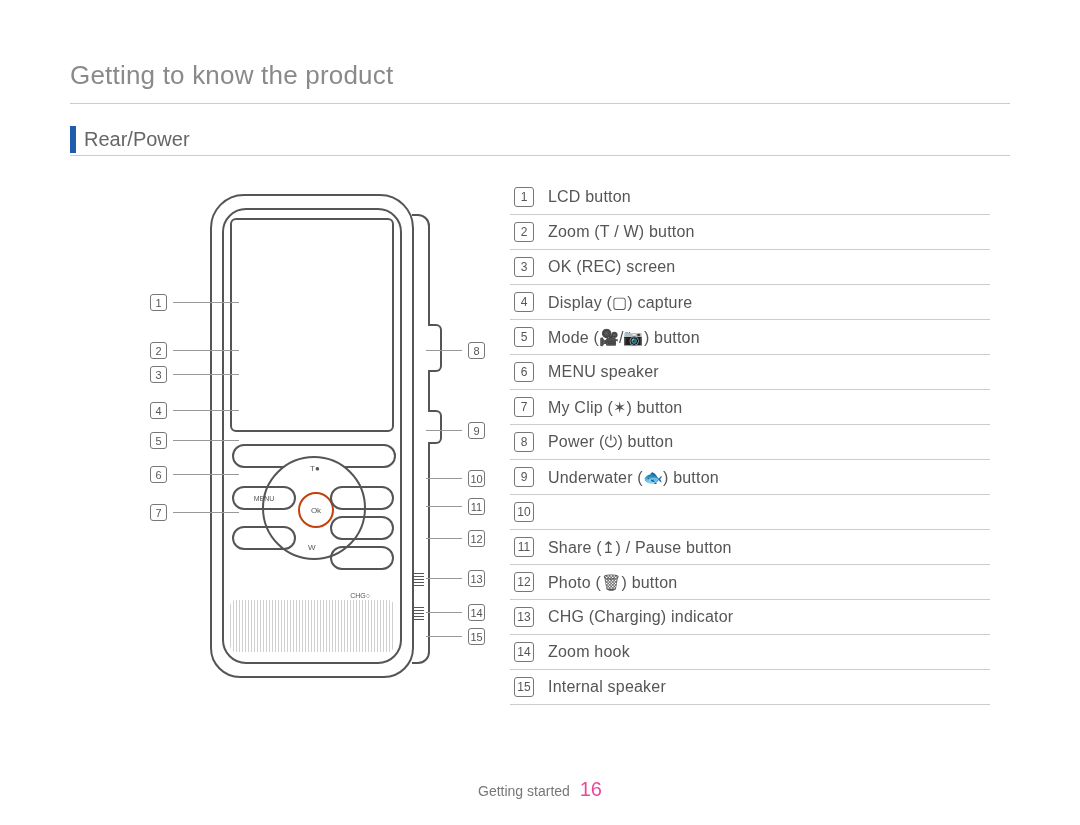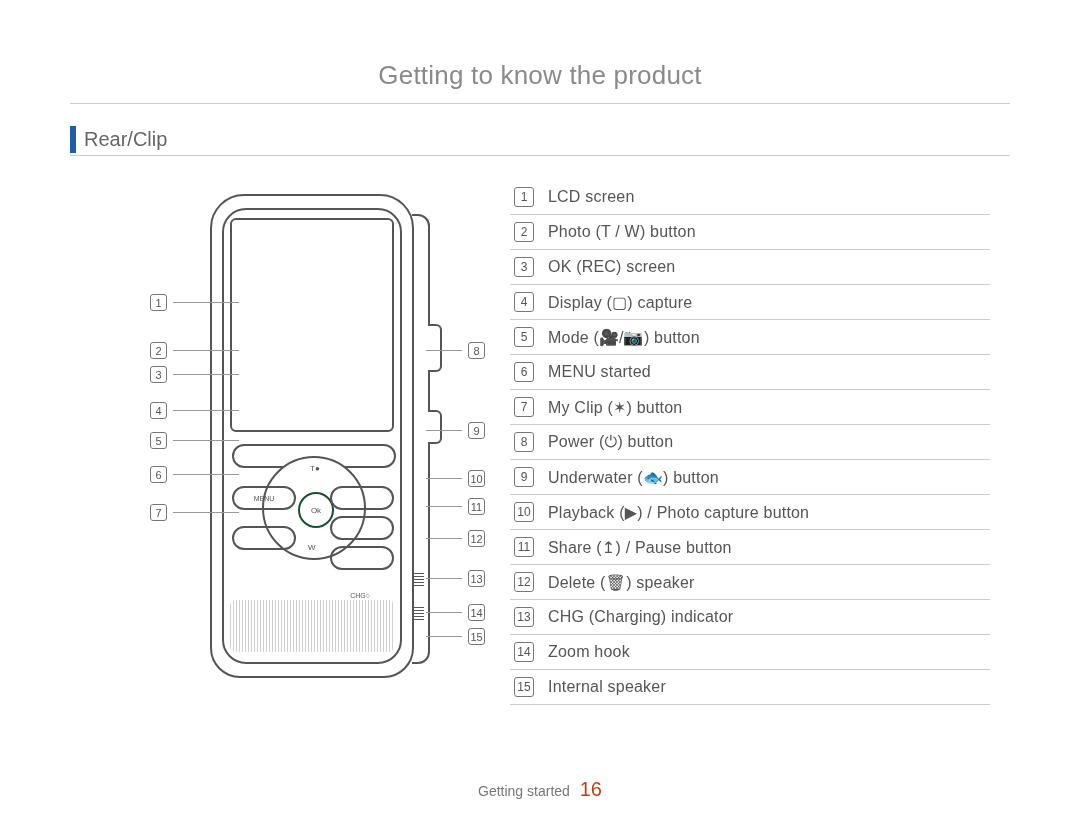--- a/index.html
+++ b/index.html
@@ -17,21 +17,20 @@
     left: 70px;
     top: 60px;
     width: 940px;
   }
   .chapter {
     font-size: 26px;
     font-weight: 300;
     color: #8a8a8a;
     letter-spacing: .2px;
     margin-bottom: 12px;
-    text-align: center;
   }
   .hr {
     border: none;
     border-top: 1px solid #ccc;
     margin: 0 0 22px 0;
   }
   .section {
     font-size: 22px;
     color: #1f5cad;
     letter-spacing: .5px;
@@ -105,21 +104,21 @@
     border: 2px solid #555;
     border-radius: 50%;
     background: #fff;
   }
   .ok {
     position: absolute;
     left: 34px;
     top: 34px;
     width: 32px;
     height: 32px;
-    border: 2px solid #14532d;
+    border: 2px solid #c2410c;
     border-radius: 50%;
     font-size: 8px;
     display: flex;
     align-items: center;
     justify-content: center;
   }
   .dpad .lbl {
     position: absolute;
     font-size: 8px;
     color: #555;
@@ -249,34 +248,34 @@
     position: absolute;
     left: 0;
     bottom: 24px;
     width: 1080px;
     text-align: center;
     font-size: 14px;
     color: #777;
   }
   .footer .pn {
     font-size: 20px;
-    color: #c2410c;
+    color: #ec4899;
     margin-left: 6px;
   }
 </style>
 </head>
 <body>
 
 <div class="page">
   <div class="chapter">Getting to know the product</div>
   <hr class="hr">
 
   <div class="subsection-row">
     <div class="subsection-bar"></div>
-    <div class="subsection-text">Rear/Clip</div>
+    <div class="subsection-text">Rear/Power</div>
   </div>
   <hr class="hr" style="margin-top:-16px;margin-bottom:18px">
 
   <div class="content">
 
     <div class="device-wrap">
       <div class="device-body">
         <div class="device-inner"></div>
         <div class="lcd"></div>
         <div class="pill display-mode"></div>
@@ -363,65 +362,64 @@
           <div class="callout right" style="top: 454px; left: 356px;">
             <span class="badge">15</span>
             <div class="leader" style="width: 36px;"></div>
           </div>
         </div>
     </div>
 
     <div class="list" id="legend-list">
         <div class="row">
           <span class="badge">1</span>
-          <span class="label">LCD screen</span>
+          <span class="label">LCD button</span>
         </div>
         <div class="row">
           <span class="badge">2</span>
-          <span class="label">Photo (T / W) button</span>
+          <span class="label">Zoom (T / W) button</span>
         </div>
         <div class="row">
           <span class="badge">3</span>
           <span class="label">OK (REC) screen</span>
         </div>
         <div class="row">
           <span class="badge">4</span>
           <span class="label">Display (▢) capture</span>
         </div>
         <div class="row">
           <span class="badge">5</span>
           <span class="label">Mode (🎥/📷) button</span>
         </div>
         <div class="row">
           <span class="badge">6</span>
-          <span class="label">MENU started</span>
+          <span class="label">MENU speaker</span>
         </div>
         <div class="row">
           <span class="badge">7</span>
           <span class="label">My Clip (✶) button</span>
         </div>
         <div class="row">
           <span class="badge">8</span>
           <span class="label">Power (⏻) button</span>
         </div>
         <div class="row">
           <span class="badge">9</span>
           <span class="label">Underwater (🐟) button</span>
         </div>
         <div class="row">
           <span class="badge">10</span>
-          <span class="label">Playback (▶) / Photo capture button</span>
         </div>
         <div class="row">
           <span class="badge">11</span>
           <span class="label">Share (↥) / Pause button</span>
         </div>
         <div class="row">
           <span class="badge">12</span>
-          <span class="label">Delete (🗑) speaker</span>
+          <span class="label">Photo (🗑) button</span>
         </div>
         <div class="row">
           <span class="badge">13</span>
           <span class="label">CHG (Charging) indicator</span>
         </div>
         <div class="row">
           <span class="badge">14</span>
           <span class="label">Zoom hook</span>
         </div>
         <div class="row">

